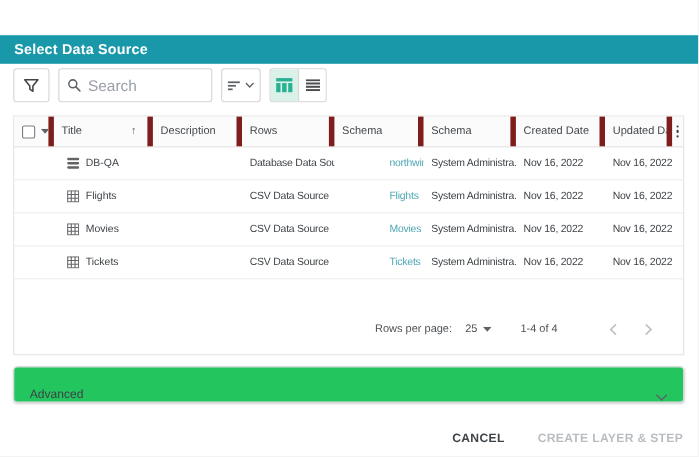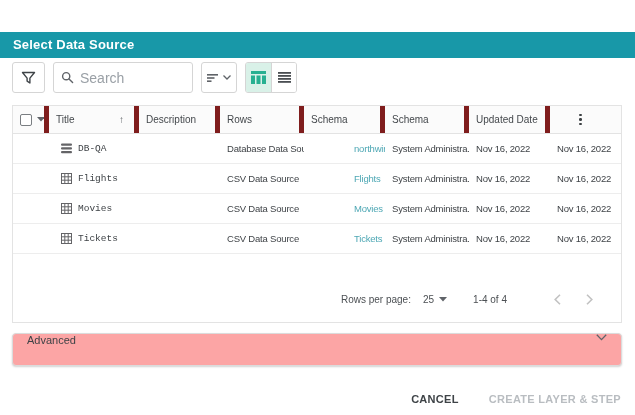--- a/index.html
+++ b/index.html
@@ -51,40 +51,40 @@
   .th {
     display:flex; align-items:center; padding-left:7px; border-right:5px solid #7f1d1d;
     white-space:nowrap; overflow:hidden; cursor:pointer;
   }
   .th:last-child { border-right:none; padding-left:0; justify-content:center; }
   .th-check { padding-left:7px; gap:5px; }
   .checkbox { width:12px; height:12px; border:1.6px solid #7a7e82; border-radius:2px; background:#fff; flex:none; }
   .sort-arrow { margin-left:auto; margin-right:10px; color:#5a5e62; font-size:10px; }
   .trow { height:30px; border-bottom:1px solid #ededed; font-size:9.5px; color:#3f4347; cursor:pointer; }
   .td { display:flex; align-items:center; padding-left:7px; white-space:nowrap; overflow:hidden; letter-spacing:-.2px; }
-  .td-title { padding-left:12px; gap:6px; letter-spacing:0;font-family:Liberation Mono, monospace; }
+  .td-title { padding-left:12px; gap:6px; letter-spacing:0; }
   .link { color:#4da7b4;margin-left:43px; }
   .spacer { flex:1; }
 
   
   .pagination {
     height:45px; display:flex; align-items:center; justify-content:flex-end;
     padding-right:20px; font-size:10px; color:#4c5054;
   }
   .rpp-label { margin-right:12px; }
   .rpp-select { display:flex; align-items:center; gap:5px; cursor:pointer; margin-right:26px; }
   .range { margin-right:30px; }
   .page-btn { width:24px; height:24px; display:flex; align-items:center; justify-content:center; cursor:pointer; margin-left:8px; }
 
   
   .advanced {
     position:absolute; top:333px; left:12px; width:610px; height:33px;
-    background:#fca5a5; border:1px solid #dbdbdb; border-radius:4px;
+    background:#22c55e; border:1px solid #dbdbdb; border-radius:4px;
     box-shadow:0 1px 2px rgba(0,0,0,.18);
-    display:flex; align-items:flex-start; padding:0 14px; cursor:pointer;
+    display:flex; align-items:flex-end; padding:0 14px; cursor:pointer;
   }
   .advanced-label { font-size:11px; color:#3e4246; }
   .advanced .chev { margin-left:auto; }
 
   
   .footer { position:absolute; right:12px; bottom:4px; display:flex; align-items:center; gap:26px; }
   .text-btn {
     background:none; border:none; font-family:"Liberation Sans", sans-serif;
     font-size:11px; font-weight:bold; letter-spacing:.3px; cursor:pointer; padding:6px 2px;
   }
@@ -176,20 +176,23 @@
           <span>Description</span>
         </div>
       <div class="th">
           <span>Rows</span>
         </div>
       <div class="th">
           <span>Schema</span>
         </div>
       <div class="th">
           <span>Schema</span>
+        </div>
+      <div class="th">
+          <span>Created Date</span>
         </div>
       <div class="th">
           <span>Updated Date</span>
         </div>
       <div class="th">
         <span class="kebab">
             <i></i>
             <i></i>
             <i></i>
           </span>

